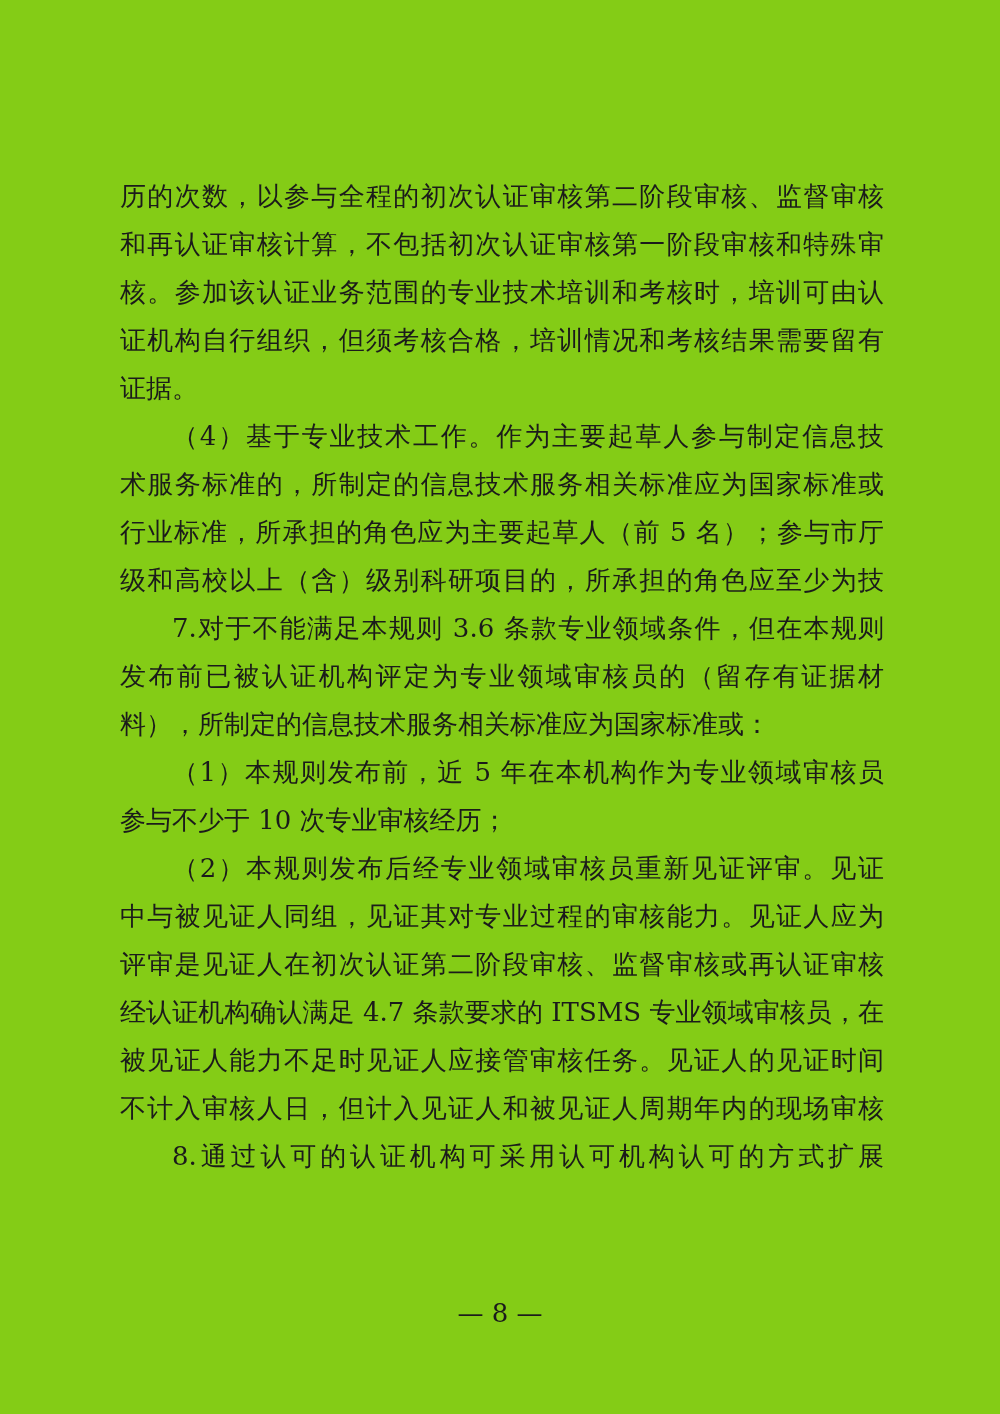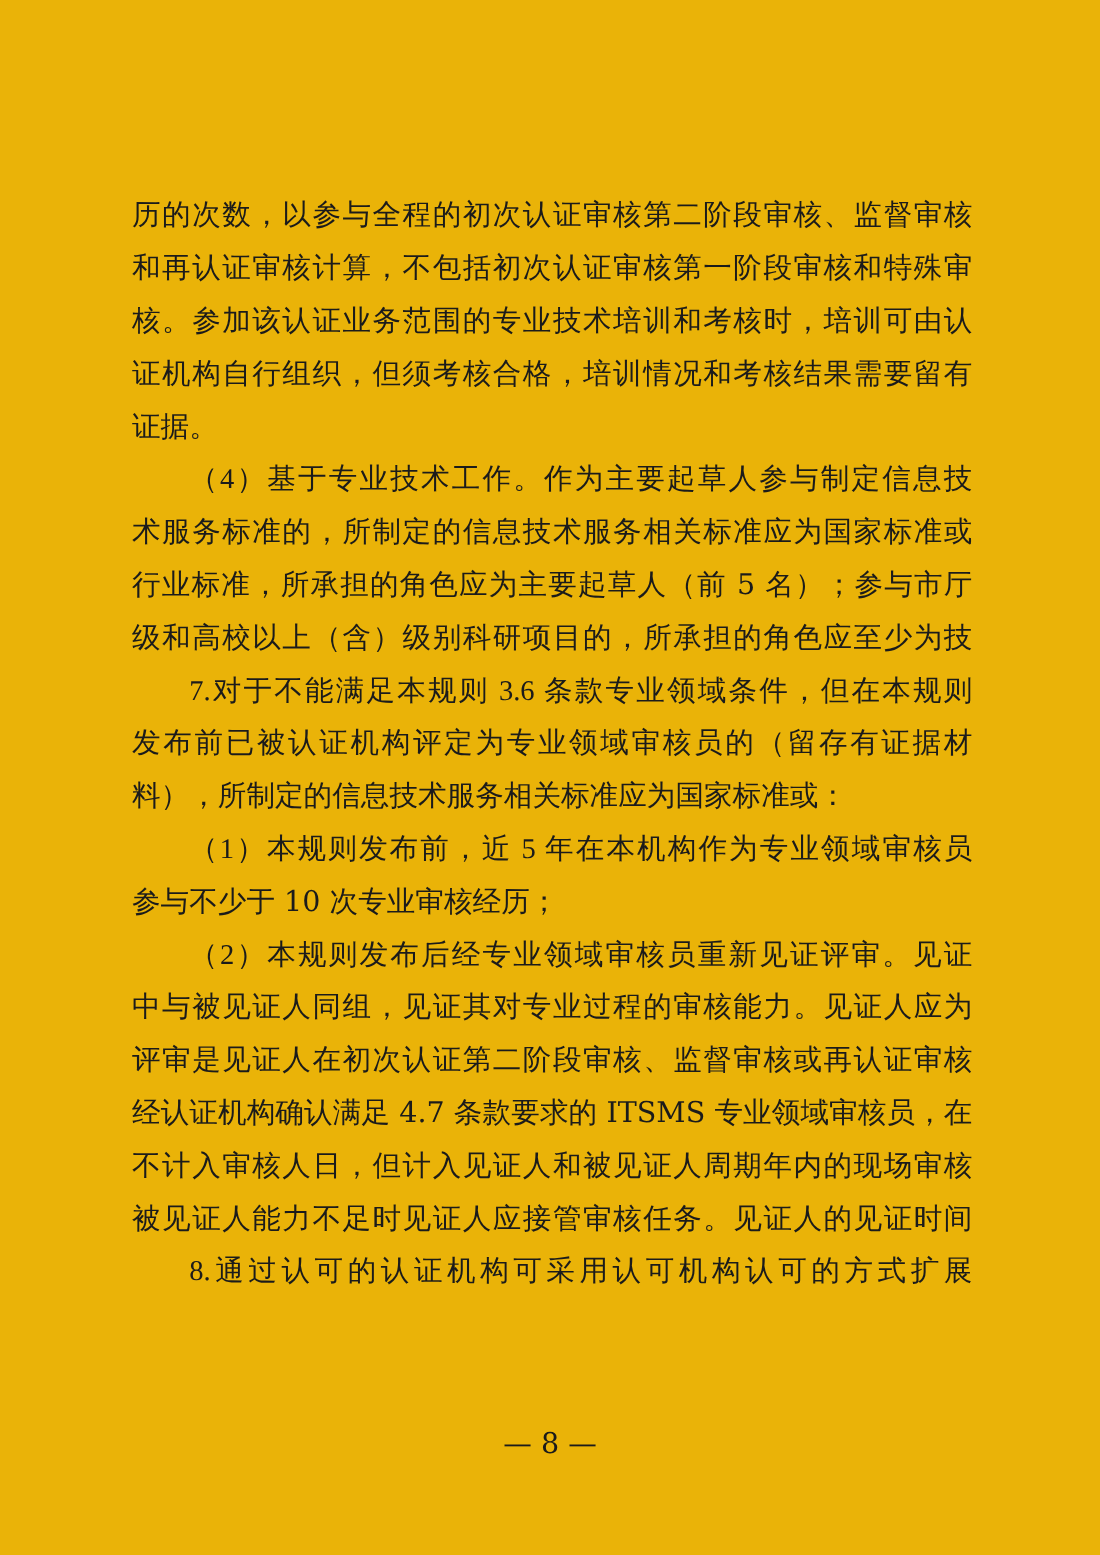--- a/index.html
+++ b/index.html
@@ -4,21 +4,21 @@
 <style>
   html, body {
     margin: 0;
     padding: 0;
     background: #e8e8e8;
   }
   .page {
     position: relative;
     width: 1000px;
     height: 1414px;
-    background: #eab308;
+    background: #84cc16;
     overflow: hidden;
     font-family: "DejaVu Serif", "Liberation Serif", serif;
     color: #1b1b1b;
   }
   .text-block {
     position: absolute;
     left: 120px;
     top: 172px;
     width: 764px;
   }
@@ -29,21 +29,20 @@
     white-space: nowrap;
     text-align: justify;
     
     text-align-last: justify;
   }
   .line.end {
     text-align-last: left;   
   }
   .line.indent {
     text-indent: 2em;        
-    font-family: Liberation Serif, serif;
   }
   .footer {
     position: absolute;
     left: 0;
     top: 1294px;
     width: 100%;
     text-align: center;
     font-size: 26px;
     line-height: 38px;
     color: #1b1b1b;
@@ -65,19 +64,19 @@
     <div class="line">级和高校以上（含）级别科研项目的，所承担的角色应至少为技</div>
     <div class="line indent">7.对于不能满足本规则 3.6 条款专业领域条件，但在本规则</div>
     <div class="line">发布前已被认证机构评定为专业领域审核员的（留存有证据材</div>
     <div class="line end">料），所制定的信息技术服务相关标准应为国家标准或：</div>
     <div class="line indent">（1）本规则发布前，近 5 年在本机构作为专业领域审核员</div>
     <div class="line end">参与不少于 10 次专业审核经历；</div>
     <div class="line indent">（2）本规则发布后经专业领域审核员重新见证评审。见证</div>
     <div class="line">中与被见证人同组，见证其对专业过程的审核能力。见证人应为</div>
     <div class="line">评审是见证人在初次认证第二阶段审核、监督审核或再认证审核</div>
     <div class="line">经认证机构确认满足 4.7 条款要求的 ITSMS 专业领域审核员，在</div>
+    <div class="line">被见证人能力不足时见证人应接管审核任务。见证人的见证时间</div>
     <div class="line">不计入审核人日，但计入见证人和被见证人周期年内的现场审核</div>
-    <div class="line">被见证人能力不足时见证人应接管审核任务。见证人的见证时间</div>
     <div class="line indent">8.通过认可的认证机构可采用认可机构认可的方式扩展</div>
   </div>
 
   <div class="footer">— 8 —</div>
 </div>
 
 </body></html>

